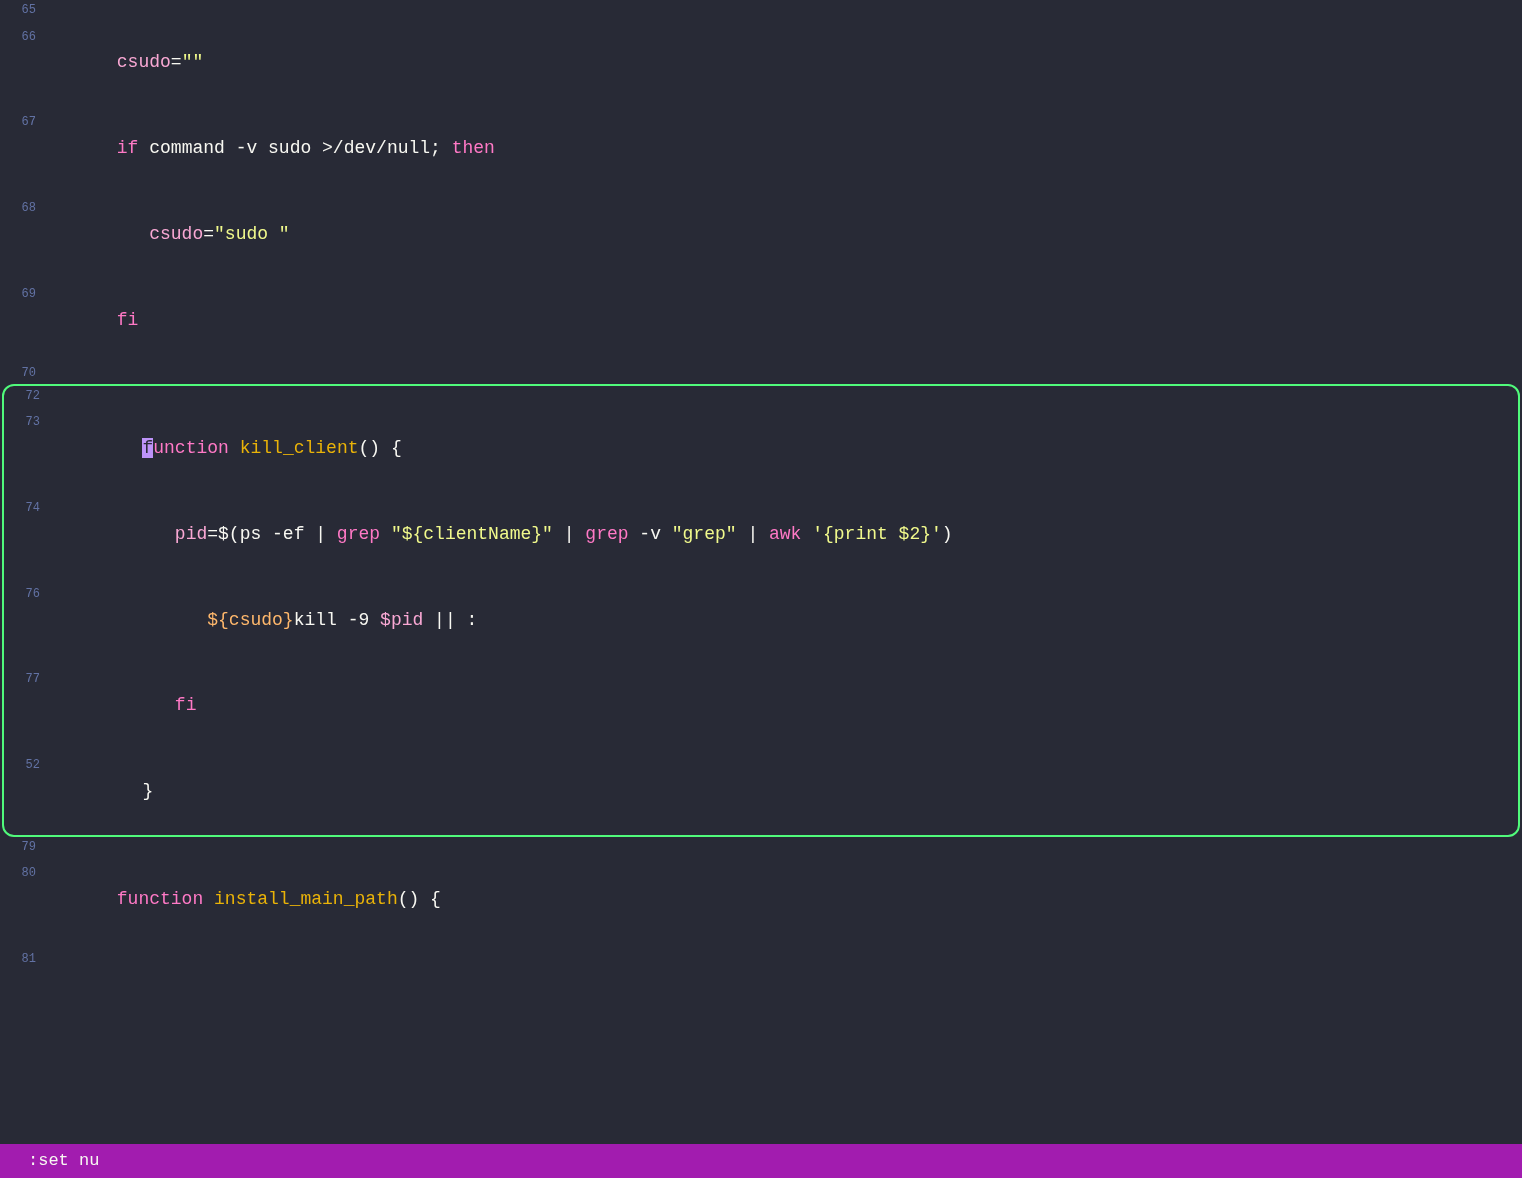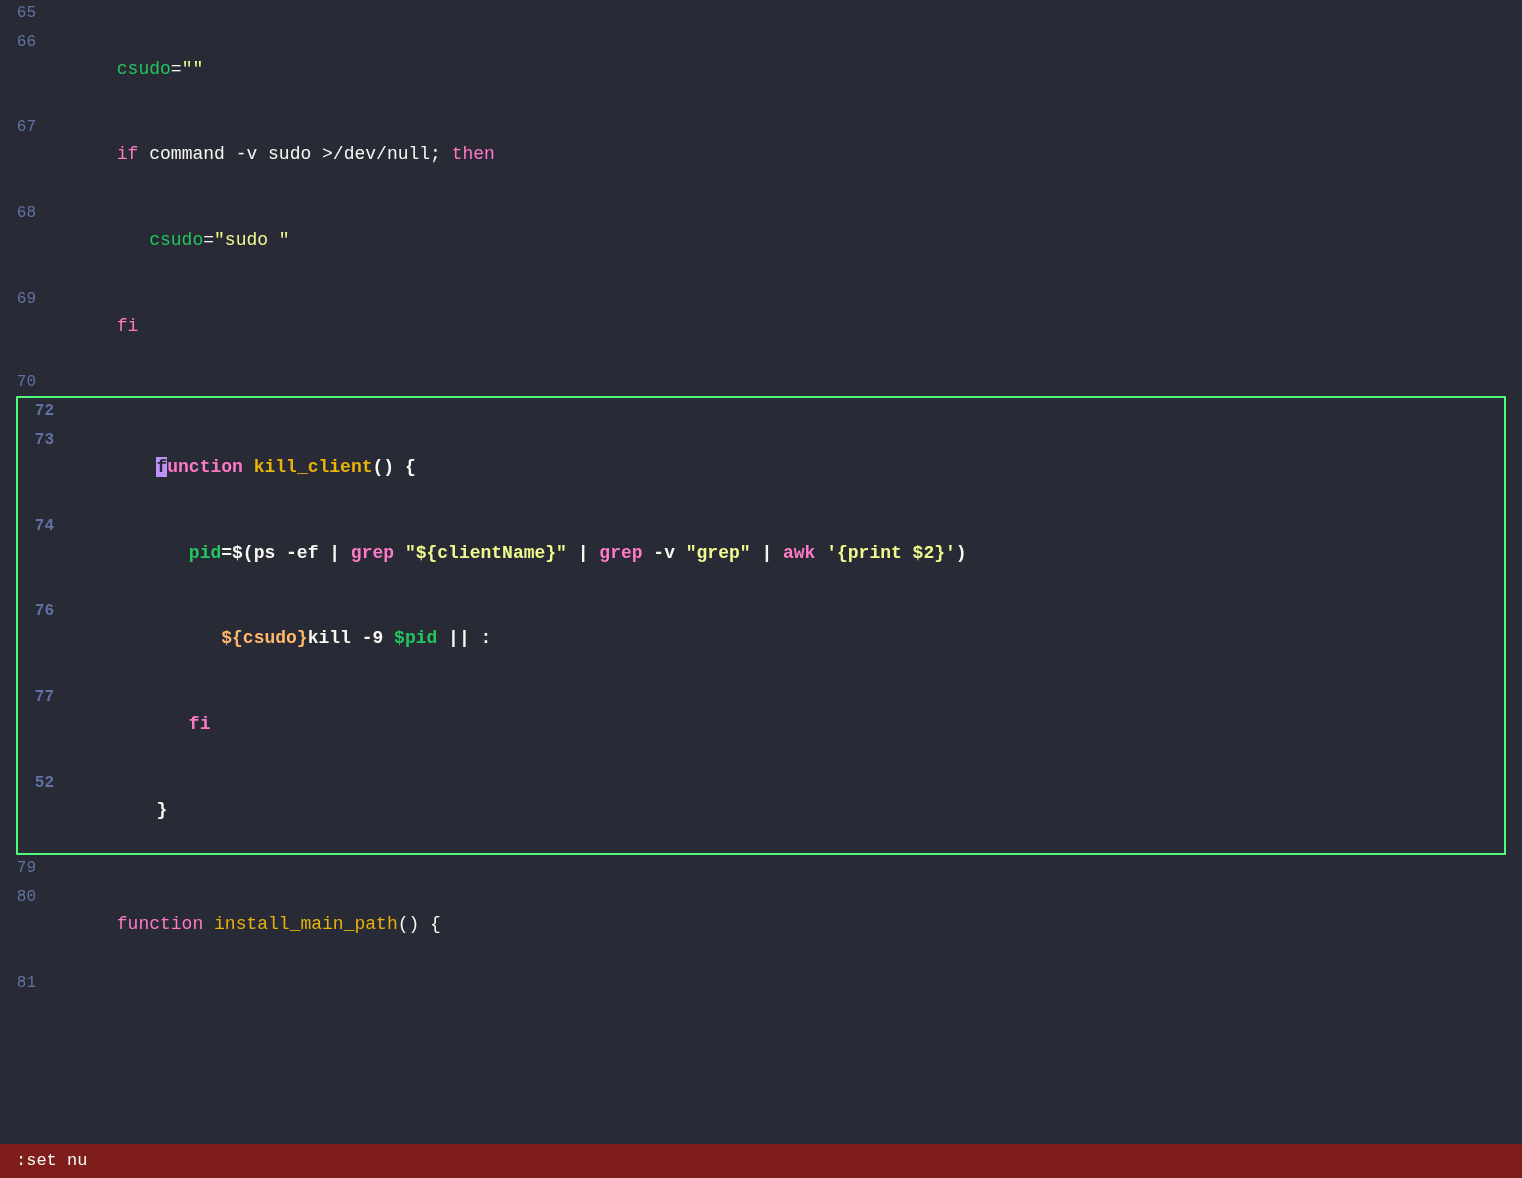--- a/index.html
+++ b/index.html
@@ -32,58 +32,57 @@
       position: relative;
       white-space: pre;
     }
 
     .line-number {
       color: #6272a4;
       min-width: 52px;
       text-align: right;
       padding-right: 16px;
       user-select: none;
-      font-size: 16px;
+      font-size: 12px;
     }
 
     .line-content {
       flex: 1;
       font-size: 18px;
     }
 
     
     .c-orange { color: #ffb86c; }
     .c-white { color: #f8f8f2; }
-    .c-cyan { color: #22c55e; }
+    .c-cyan { color: #f9a8d4; }
     .c-green { color: #eab308; }
     .c-pink { color: #ff79c6; }
     .c-yellow { color: #f1fa8c; }
 
     
     .highlighted-block {
       position: relative;
       border: 2.5px solid #50fa7b;
-      margin: 0 16px;
-      border-radius: 1px;
-      font-weight: bold;
+      margin: 0 2px;
+      border-radius: 12px;
     }
 
     .highlighted-block .code-line {
       
     }
 
     
     .status-bar {
       position: fixed;
       bottom: 0;
       left: 0;
       width: 100%;
-      background-color: #7f1d1d;
+      background-color: #a21caf;
       color: #f8f8f2;
-      padding: 4px 16px;
+      padding: 4px 28px;
       font-size: 17px;
     }
 
     
     .selected-char {
       background-color: #bd93f9;
       color: #282a36;
     }
   </style>
 </head>

